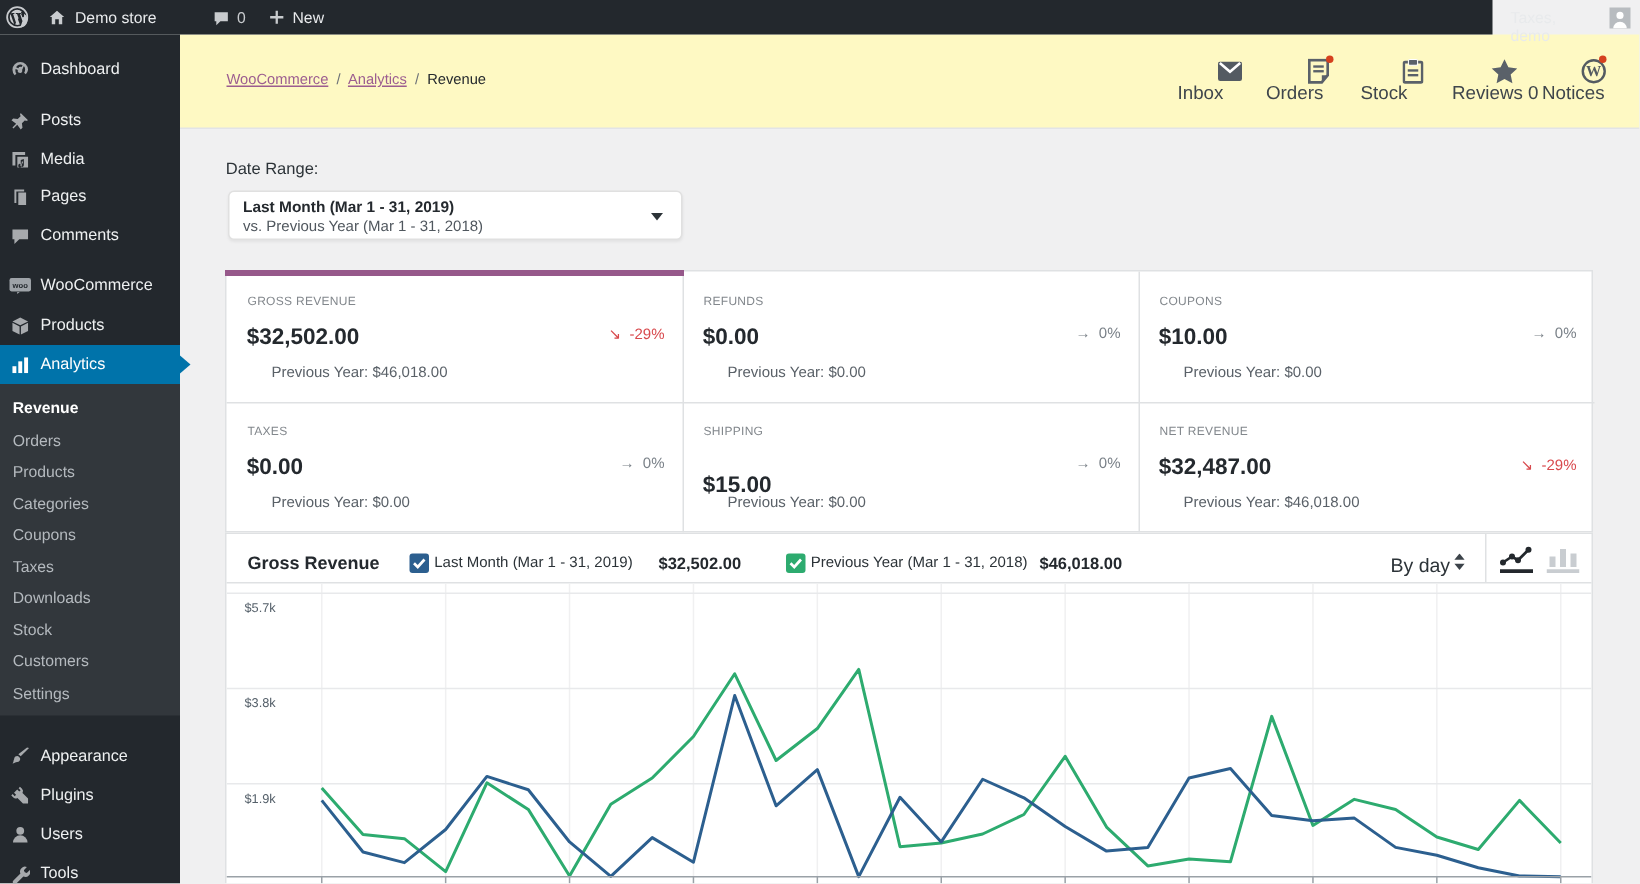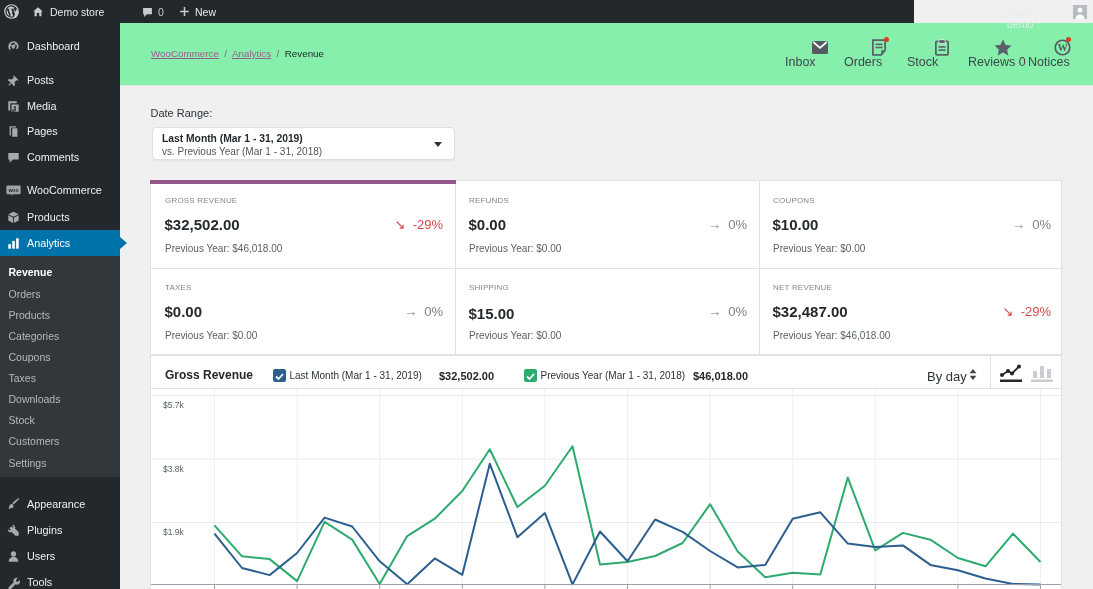--- a/index.html
+++ b/index.html
@@ -1,42 +1,42 @@
 <!DOCTYPE html>
 <html><head>
 <meta charset="utf-8">
 <style>
 * { margin:0; padding:0; box-sizing:border-box; }
 html,body { width:1093px; height:589px; overflow:hidden; }
 body { font-family:"Liberation Sans", sans-serif; background:#f0f0f1; position:relative; }
 .abs { position:absolute; }
 
 
-#adminbar { position:absolute; left:0; top:0; width:914px; height:23px; background:#23282d; color:#e8eaec; z-index:50; }
+#adminbar { position:absolute; left:0; top:0; width:995px; height:23px; background:#23282d; color:#e8eaec; z-index:50; }
 #adminbar .txt { position:absolute; font-size:10.5px; top:6px; }
 
 
 #sidebar { position:absolute; left:0; top:23px; width:120px; height:566px; background:#23282d; }
 .mi { position:absolute; left:0; width:120px; height:26px; color:#eef0f1; font-size:10.8px; }
 .mi .lbl { position:absolute; left:27px; top:7px; }
 .mi svg { position:absolute; left:7px; top:7px; }
 #submenu { position:absolute; left:0; top:233px; width:120px; height:221px; background:#32373c; }
 .smi { position:absolute; left:8.5px; font-size:10.5px; color:#b4b9be; }
 
 
-#header { position:absolute; left:120px; top:23px; width:973px; height:63px; background:#86efac; border-bottom:1px solid #e2e4e7; }
+#header { position:absolute; left:120px; top:23px; width:973px; height:63px; background:#fef9c3; border-bottom:1px solid #e2e4e7; }
 #crumb { position:absolute; left:31px; top:25px; font-size:9.8px; color:#6c7177; }
 #crumb a { color:#9c5d90; text-decoration:underline; }
 #crumb .cur { color:#24292d; }
 .tab { position:absolute; width:70px; text-align:left; }
 .tab .tl { font-size:12.5px; color:#3f464c; display:block; }
 .tilelabel { position:absolute; font-size:8px; letter-spacing:.2px; color:#82878c; }
 .tileval { position:absolute; font-size:15px; font-weight:bold; color:#24292e; }
-.tileprev { position:absolute; font-size:10px; color:#5a6168; }
-.tilepct { position:absolute; font-size:13px; text-align:right; }
+.tileprev { position:absolute; font-size:10px; color:#5a6168;margin-left:16px; }
+.tilepct { position:absolute; font-size:10px; text-align:right; }
 .pctgray { color:#7a8188; }
 .pctred  { color:#d8494d; }
 </style>
 </head>
 <body>
 
 <div id="adminbar">
   <svg class="abs" style="left:4px;top:4px" width="15" height="15" viewBox="0 0 20 20">
     <circle cx="10" cy="10" r="9" fill="none" stroke="#c8cbce" stroke-width="1.6"></circle>
     <path d="M3.4 10a6.6 6.6 0 0 0 3.8 6l-3.2-8.8A6.6 6.6 0 0 0 3.4 10zm11-0.3c0-.8-.3-1.4-.6-1.8-.3-.5-.6-1-.6-1.5 0-.6.4-1.1 1-1.1h.1A6.6 6.6 0 0 0 10 3.4c-2.3 0-4.3 1.2-5.5 3 .2 0 .3 0 .5 0 .9 0 2.2-.1 2.2-.1.4 0 .5.6.1.7 0 0-.5.1-1 .1l3 8.9 1.8-5.4-1.3-3.5c-.4 0-.9-.1-.9-.1-.4 0-.4-.7.1-.7 0 0 1.4.1 2.2.1.9 0 2.2-.1 2.2-.1.4 0 .5.6.1.7 0 0-.5.1-1 .1l3 8.8 0.8-2.7c.4-1.1.6-1.9.6-2.6zm-4.2 1l-2 5.8a6.6 6.6 0 0 0 4.1-.1l-.1-.1zm5.8-3.9c0 .3.1.6.1 1 0 .9-.2 2-.7 3.3l-2.7 7.9a6.6 6.6 0 0 0 3.3-12.2z" fill="#c8cbce"></path>
@@ -236,21 +236,21 @@
   <div class="tileval" style="left:621.5px;top:35px">$10.00</div>
   <div class="tilepct pctgray" style="left:758px;top:36px;width:142px">→&nbsp; 0%</div>
   <div class="tileprev" style="left:622px;top:62px">Previous Year: $0.00</div>
 
   <div class="tilelabel" style="left:14px;top:102px">TAXES</div>
   <div class="tileval" style="left:13.5px;top:122px">$0.00</div>
   <div class="tilepct pctgray" style="left:150px;top:123px;width:142px">→&nbsp; 0%</div>
   <div class="tileprev" style="left:14px;top:149px">Previous Year: $0.00</div>
 
   <div class="tilelabel" style="left:318px;top:102px">SHIPPING</div>
-  <div class="tileval" style="left:317.5px;top:124px">$15.00</div>
+  <div class="tileval" style="left:317.5px;top:134px">$15.00</div>
   <div class="tilepct pctgray" style="left:454px;top:123px;width:142px">→&nbsp; 0%</div>
   <div class="tileprev" style="left:318px;top:149px">Previous Year: $0.00</div>
 
   <div class="tilelabel" style="left:622px;top:102px">NET REVENUE</div>
   <div class="tileval" style="left:621.5px;top:122px">$32,487.00</div>
   <div class="tilepct pctred" style="left:758px;top:123px;width:142px">↘&nbsp; -29%</div>
   <div class="tileprev" style="left:622px;top:149px">Previous Year: $46,018.00</div>
 </div>
 
 <div id="chartpanel" class="abs" style="left:150px;top:355px;width:912px;height:234px;background:#fff;border:1px solid #dfe1e3;border-bottom:none">

